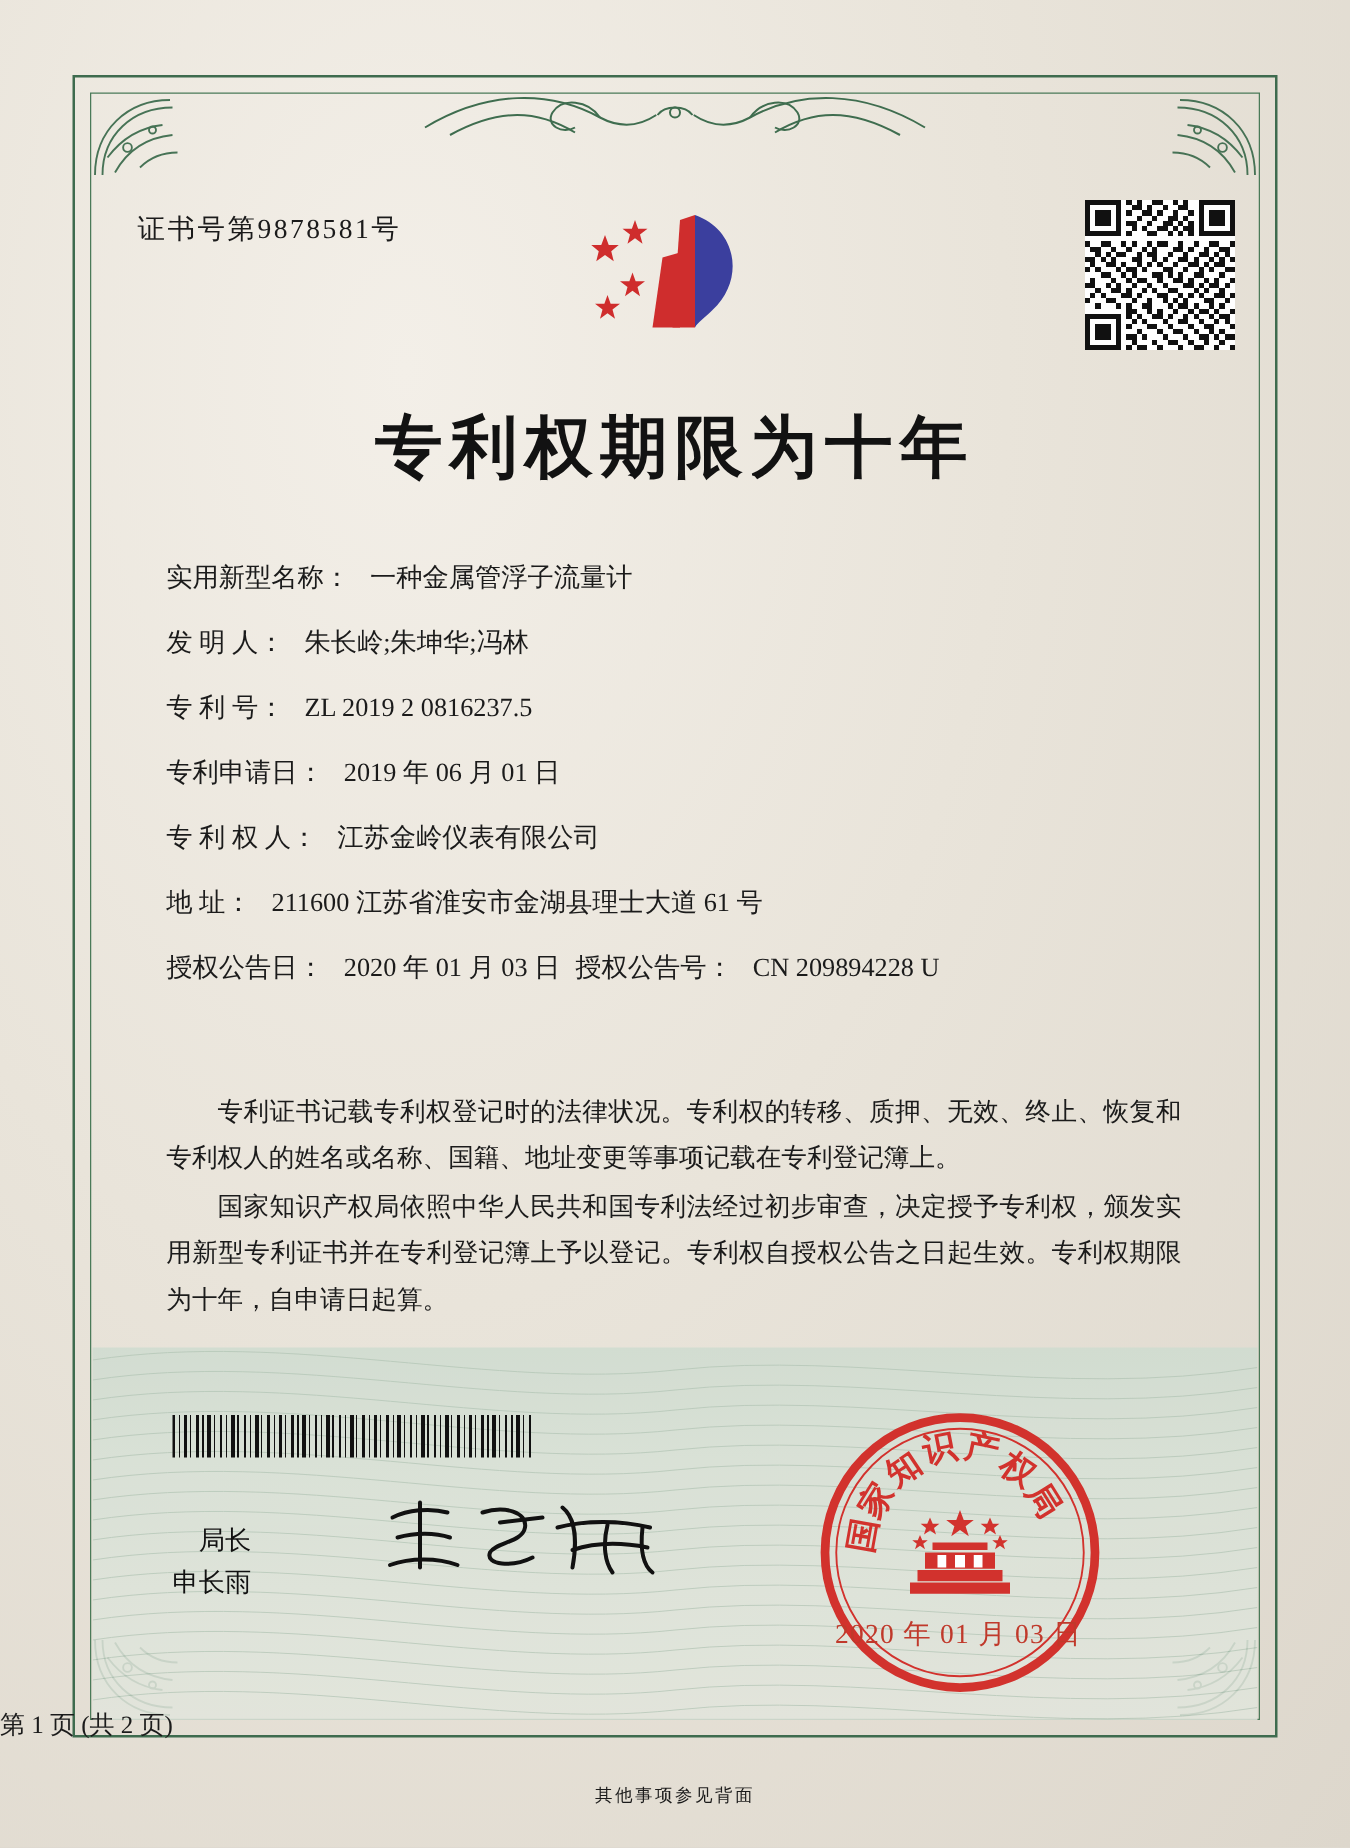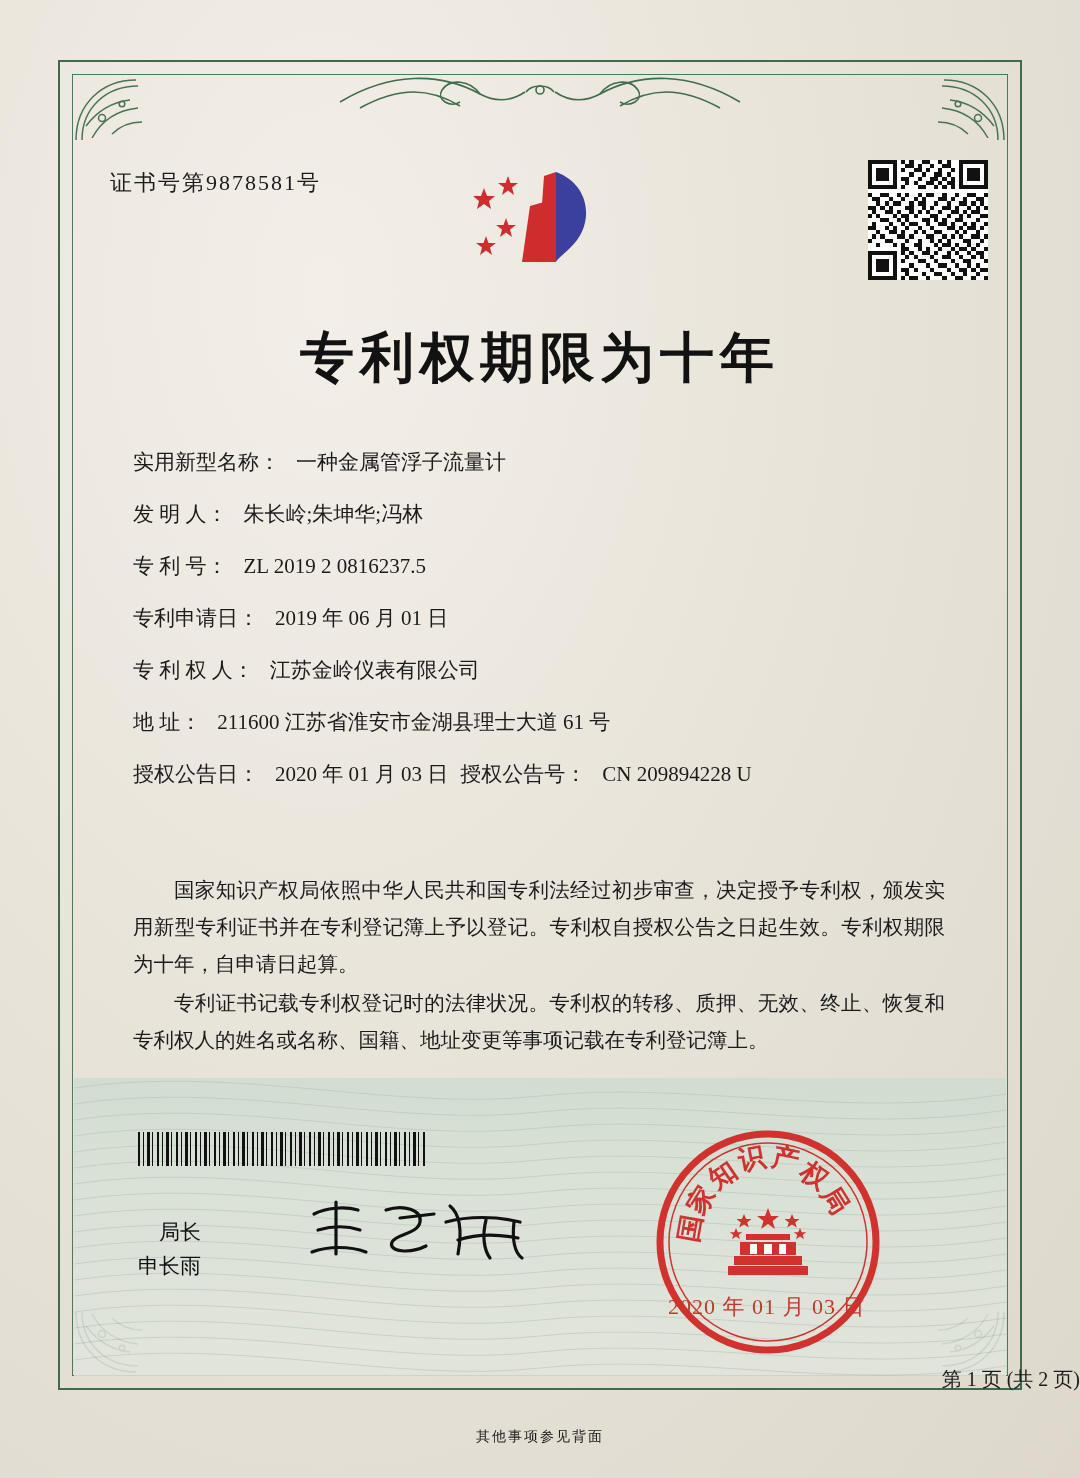--- a/index.html
+++ b/index.html
@@ -191,21 +191,21 @@
     top: 1292px;
     font-size: 22px;
     color: #c0392b;
     letter-spacing: 1px;
   }
 
   .page-num {
     position: absolute;
     left: 0; right: 0;
     top: 1366px;
-    text-align: right;
+    text-align: left;
     font-size: 20px;
     color: #1b1b1b;
   }
   .footer-note {
     position: absolute;
     left: 0; right: 0;
     top: 1428px;
     text-align: center;
     font-size: 14px;
     color: #1b1b1b;
@@ -559,22 +559,22 @@
     </div>
     <div class="field-row">
       <span class="field-label">授权公告日：</span>
       <span class="field-value">2020 年 01 月 03 日</span>
       <span class="field-label inline-second">授权公告号：</span>
       <span class="field-value">CN 209894228 U</span>
     </div>
   </div>
 
   <div class="paras">
+    <p>专利证书记载专利权登记时的法律状况。专利权的转移、质押、无效、终止、恢复和专利权人的姓名或名称、国籍、地址变更等事项记载在专利登记簿上。</p>
     <p>国家知识产权局依照中华人民共和国专利法经过初步审查，决定授予专利权，颁发实用新型专利证书并在专利登记簿上予以登记。专利权自授权公告之日起生效。专利权期限为十年，自申请日起算。</p>
-    <p>专利证书记载专利权登记时的法律状况。专利权的转移、质押、无效、终止、恢复和专利权人的姓名或名称、国籍、地址变更等事项记载在专利登记簿上。</p>
   </div>
 
   <div class="wave-band">
     <svg width="932" height="298" viewBox="0 0 932 298" fill="none" stroke="#a8bfae" stroke-width="0.8" opacity="0.7">
       <path d="M0 10 C160 -14, 320 34, 466 18 C612 2, 772 42, 932 16"></path>
       <path d="M0 26 C160 2, 320 50, 466 34 C612 18, 772 58, 932 32"></path>
       <path d="M0 42 C160 18, 320 66, 466 50 C612 34, 772 74, 932 48"></path>
       <path d="M0 58 C160 34, 320 82, 466 66 C612 50, 772 90, 932 64"></path>
       <path d="M0 74 C160 50, 320 98, 466 82 C612 66, 772 106, 932 80"></path>
       <path d="M0 90 C160 66, 320 114, 466 98 C612 82, 772 122, 932 96"></path>

